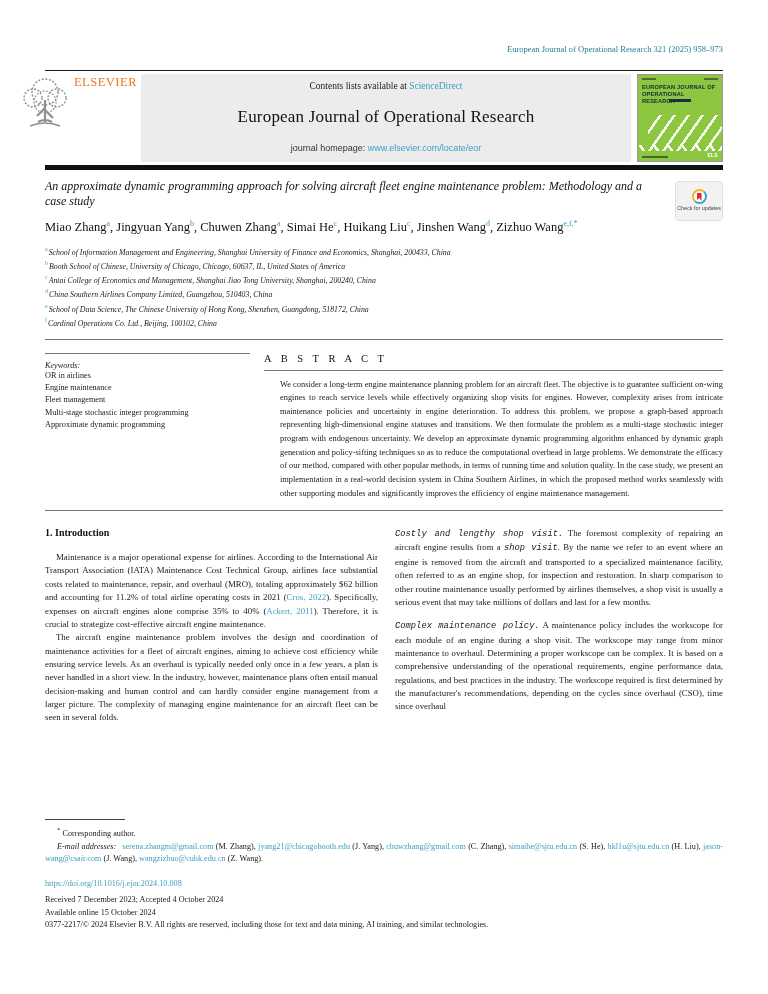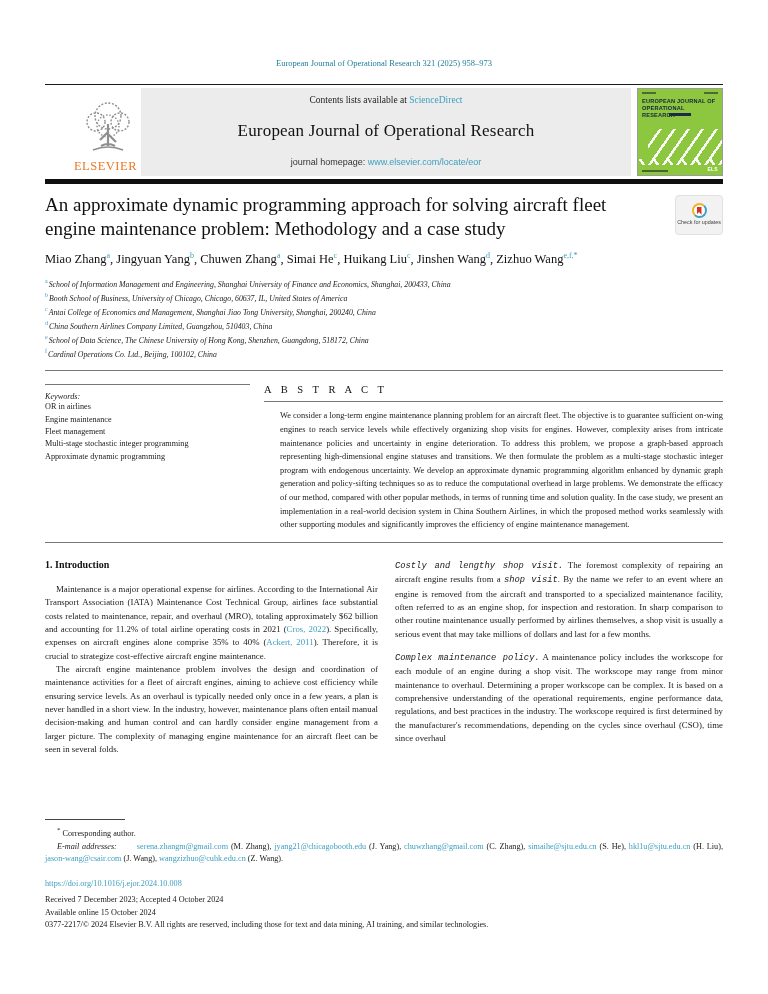--- a/index.html
+++ b/index.html
@@ -5,25 +5,25 @@
   * { margin:0; padding:0; box-sizing:border-box; }
   html,body { background:#fff; }
   .page {
     position:relative; width:768px; height:994px; margin:0 auto;
     background:#fff; overflow:hidden;
     font-family:"Liberation Serif", serif; color:#1a1a1a;
     display:flex; flex-direction:column;
     padding:0 45px;
   }
   
-  .citation { margin-top:58px; text-align:center; font-size:8.5px; color:#1f7e96; }
+  .citation { margin-top:44px; text-align:right; font-size:8.5px; color:#1f7e96; }
   
   .header { margin-top:16px; border-top:1.5px solid #1a1a1a; padding-top:3px; }
   .header-row { display:flex; align-items:stretch; height:88px; }
-  .logo-col { width:92px; display:flex; flex-direction:column; align-items:flex-end; justify-content:flex-end; padding-bottom:2px; }
+  .logo-col { width:92px; display:flex; flex-direction:row; align-items:flex-start; justify-content:flex-end; padding-bottom:2px; }
   .logo-col svg { display:block; }
   .elsevier-word { font-size:12.5px; color:#ec7623; letter-spacing:0.5px; margin-top:1px; font-family:"Liberation Serif",serif; }
   .gray-box { flex:1; background:#ececec; margin:0 6px 0 4px; display:flex; flex-direction:column; align-items:center; justify-content:space-between; padding:7px 10px 9px 10px; }
   .contents-line { font-size:9.5px; color:#222; }
   .journal-title { font-size:17px; color:#111; letter-spacing:0.2px; }
   .homepage-line { font-family:"Liberation Sans", sans-serif; font-size:9px; color:#333; }
   .link { color:#3e9fc0; text-decoration:none; cursor:pointer; }
   .cover {
     width:86px; background:#8dc63f; border:1px solid #9a9a9a; position:relative; overflow:hidden;
     font-family:"Liberation Sans", sans-serif;
@@ -41,21 +41,21 @@
     background-repeat: no-repeat;
     opacity:.95;
   }
   .cover-bottom { position:absolute; bottom:3px; left:4px; right:4px; display:flex; justify-content:space-between; align-items:flex-end; }
   .cover-bottom .meta { width:26px; height:2px; background:#2b3a2a; opacity:.7; }
   .cover-bottom .brand { font-size:5px; color:#ffffff; font-weight:bold; letter-spacing:.3px; }
   .thick-bar { height:4.5px; background:#101010; margin-top:3px; }
   
   .article-type { margin-top:14px; font-size:10px; color:#1a1a1a; }
   .title-row { position:relative; margin-top:9px; padding-right:70px; }
-  .title { font-size:19px; line-height:1.27; color:#111; }
+  .title { font-size:12px; line-height:1.27; color:#111;font-style:italic; }
   .badge { position:absolute; right:0; top:2px; width:48px; height:40px; background:#f2f2f2; border:1px solid #e0e0e0; border-radius:4px;
     display:flex; flex-direction:column; align-items:center; justify-content:center; gap:1px; cursor:pointer; }
   .badge-circle { width:15px; height:15px; border-radius:50%; background:#fff; border:2.2px solid; border-color:#f0b429 #3aa3c6 #3aa3c6 #f0b429; display:flex; align-items:center; justify-content:center; }
   .badge-bookmark { width:5px; height:8px; background:#d93025; clip-path:polygon(0 0,100% 0,100% 100%,50% 65%,0 100%); }
   .badge-text { font-family:"Liberation Sans",sans-serif; font-size:5.4px; color:#444; text-align:center; line-height:1.2; }
   .authors { margin-top:9px; font-size:12.5px; color:#111; line-height:1.45; max-width:600px; }
   .authors sup, .aff sup { color:#3e9fc0; font-size:8px; font-style:normal; }
   .affs { margin-top:9px; font-size:7.8px; font-style:italic; line-height:1.6; color:#222; }
   .affs sup { font-size:6px; margin-right:1px; }
   .full-rule { border-top:1px solid #777; margin-top:9px; }
@@ -78,21 +78,21 @@
   .indent { text-indent:11px; }
   .col-r .body-p { margin-bottom:10px; }
   .lead-i { font-style:italic;font-family:Liberation Mono, monospace; }
   .cite { color:#3e9fc0; cursor:pointer; }
   
   .footer-block { margin-top:auto; padding-bottom:62px; }
   .fn-rule { width:80px; border-top:1px solid #444; margin-bottom:5px; }
   .fn { font-size:8.2px; line-height:1.55; color:#1a1a1a; }
   .fn-corr { text-indent:12px; }
   .fn-emails { text-indent:12px; text-align:justify; }
-  .fn-label { font-style:italic; margin-right:20px; }
+  .fn-label { font-style:italic; margin-right:6px; }
   .doi-block { margin-top:12px; font-size:8.2px; line-height:1.55; }
   .doi { display:block; margin-bottom:3px; }
   .meta-line { color:#1a1a1a; }
 </style>
 </head>
 <body>
 
 <div class="page">
 
   <div class="citation">European Journal of Operational Research 321 (2025) 958–973</div>
@@ -149,21 +149,21 @@
       <span class="badge-text">Check for updates</span>
     </div>
   </div>
 
   <div class="authors">
     <span><span>Miao Zhang</span><sup>a</sup><span>, </span></span><span><span>Jingyuan Yang</span><sup>b</sup><span>, </span></span><span><span>Chuwen Zhang</span><sup>a</sup><span>, </span></span><span><span>Simai He</span><sup>c</sup><span>, </span></span><span><span>Huikang Liu</span><sup>c</sup><span>, </span></span><span><span>Jinshen Wang</span><sup>d</sup><span>, </span></span><span><span>Zizhuo Wang</span><sup>e,f,*</sup><span></span></span>
   </div>
 
   <div class="affs">
     <div class="aff"><sup>a</sup><span>School of Information Management and Engineering, Shanghai University of Finance and Economics, Shanghai, 200433, China</span></div>
-    <div class="aff"><sup>b</sup><span>Booth School of Business, University of Chicago, Chicago, 60637, IL, United States of America</span></div>
+    <div class="aff"><sup>b</sup><span>Booth School of Chinese, University of Chicago, Chicago, 60637, IL, United States of America</span></div>
     <div class="aff"><sup>c</sup><span>Antai College of Economics and Management, Shanghai Jiao Tong University, Shanghai, 200240, China</span></div>
     <div class="aff"><sup>d</sup><span>China Southern Airlines Company Limited, Guangzhou, 510403, China</span></div>
     <div class="aff"><sup>e</sup><span>School of Data Science, The Chinese University of Hong Kong, Shenzhen, Guangdong, 518172, China</span></div>
     <div class="aff"><sup>f</sup><span>Cardinal Operations Co. Ltd., Beijing, 100102, China</span></div>
   </div>
 
   <div class="full-rule"></div>
 
   <div class="info-abs">
     <div class="info-col">

